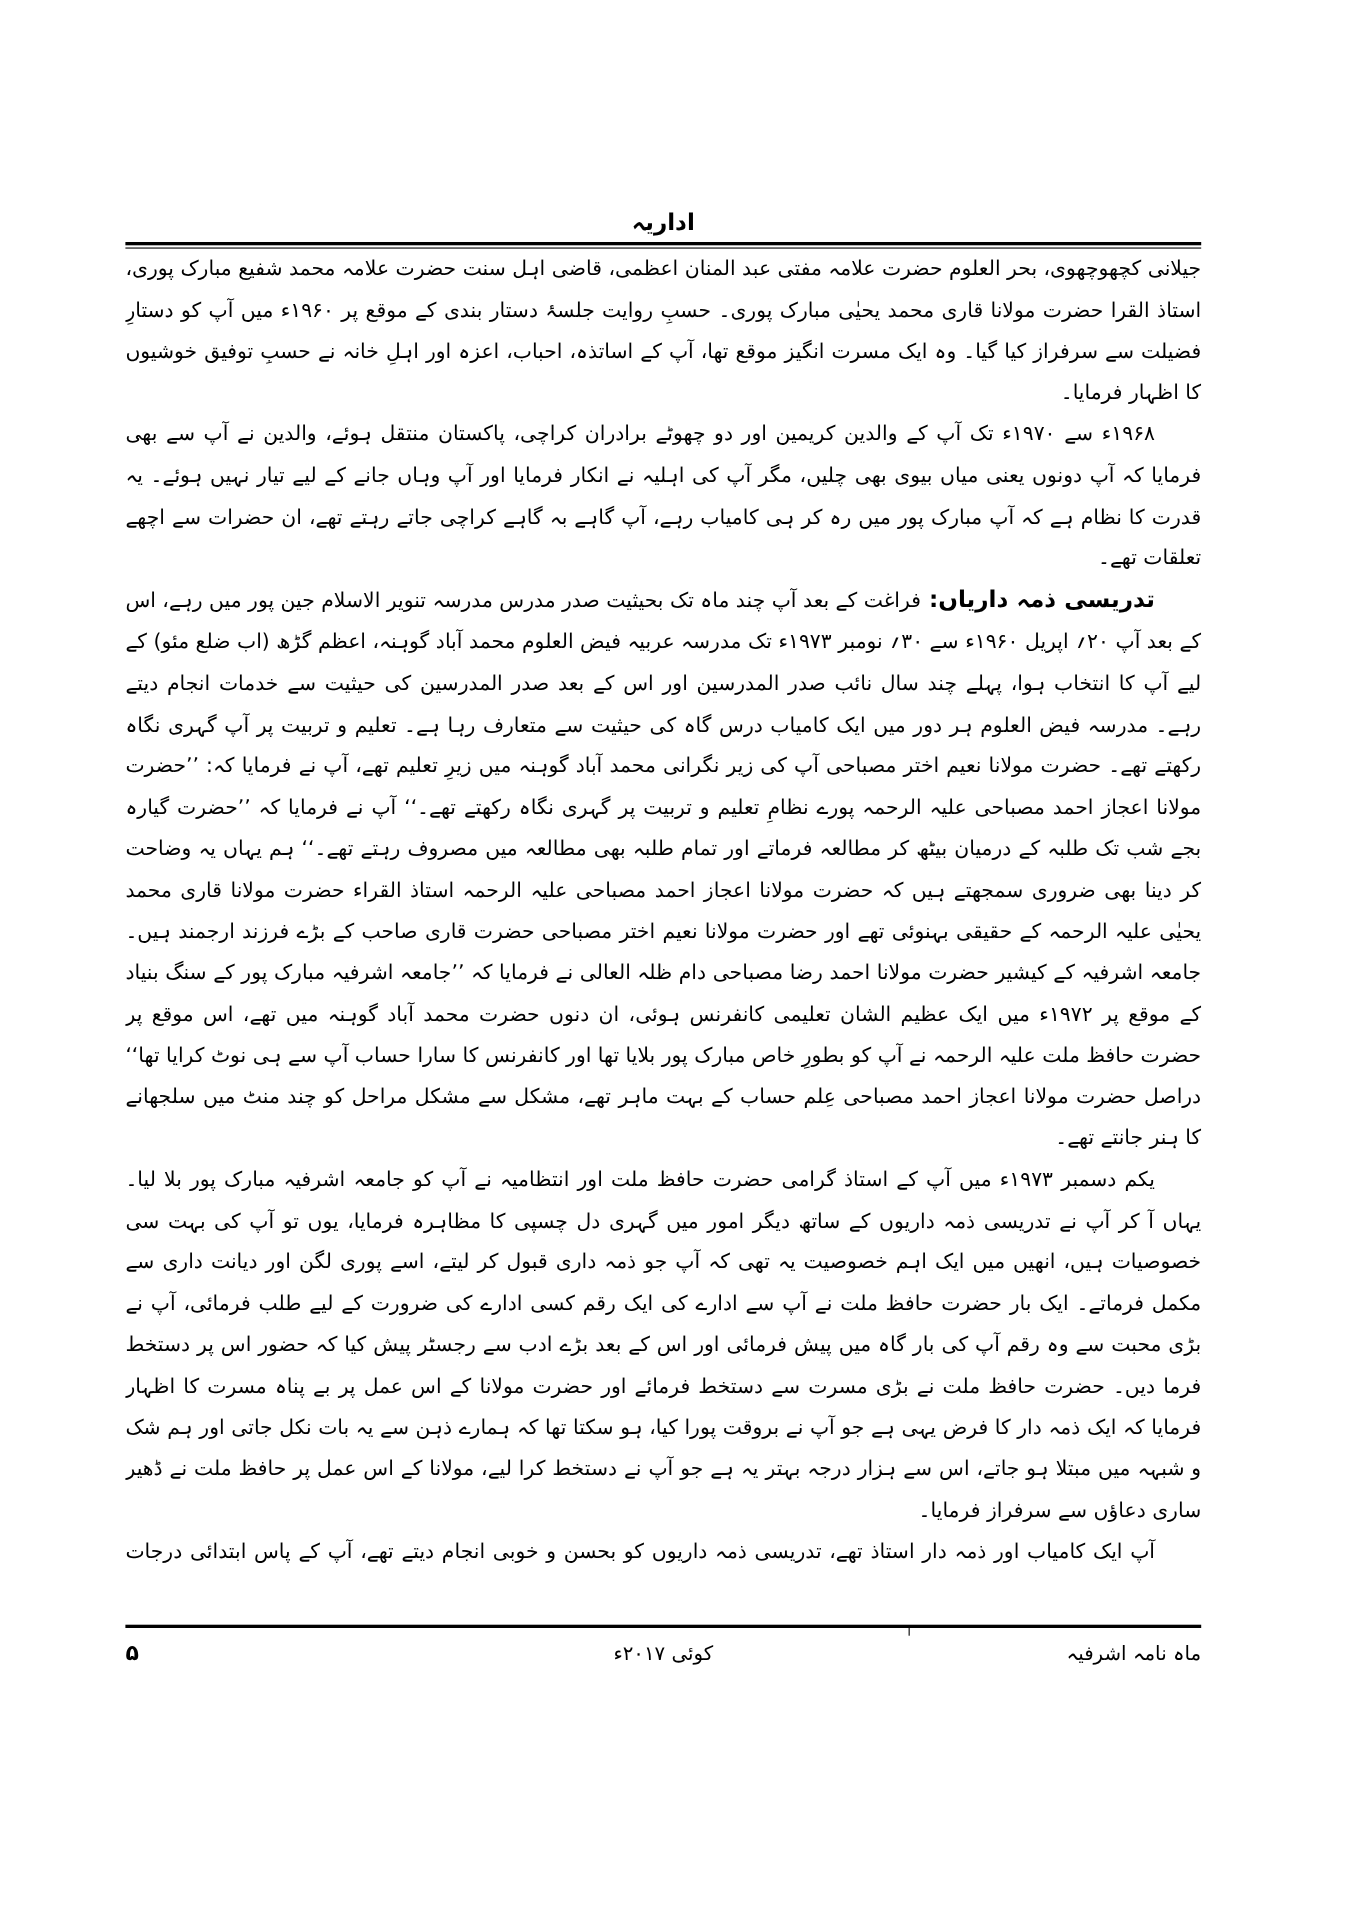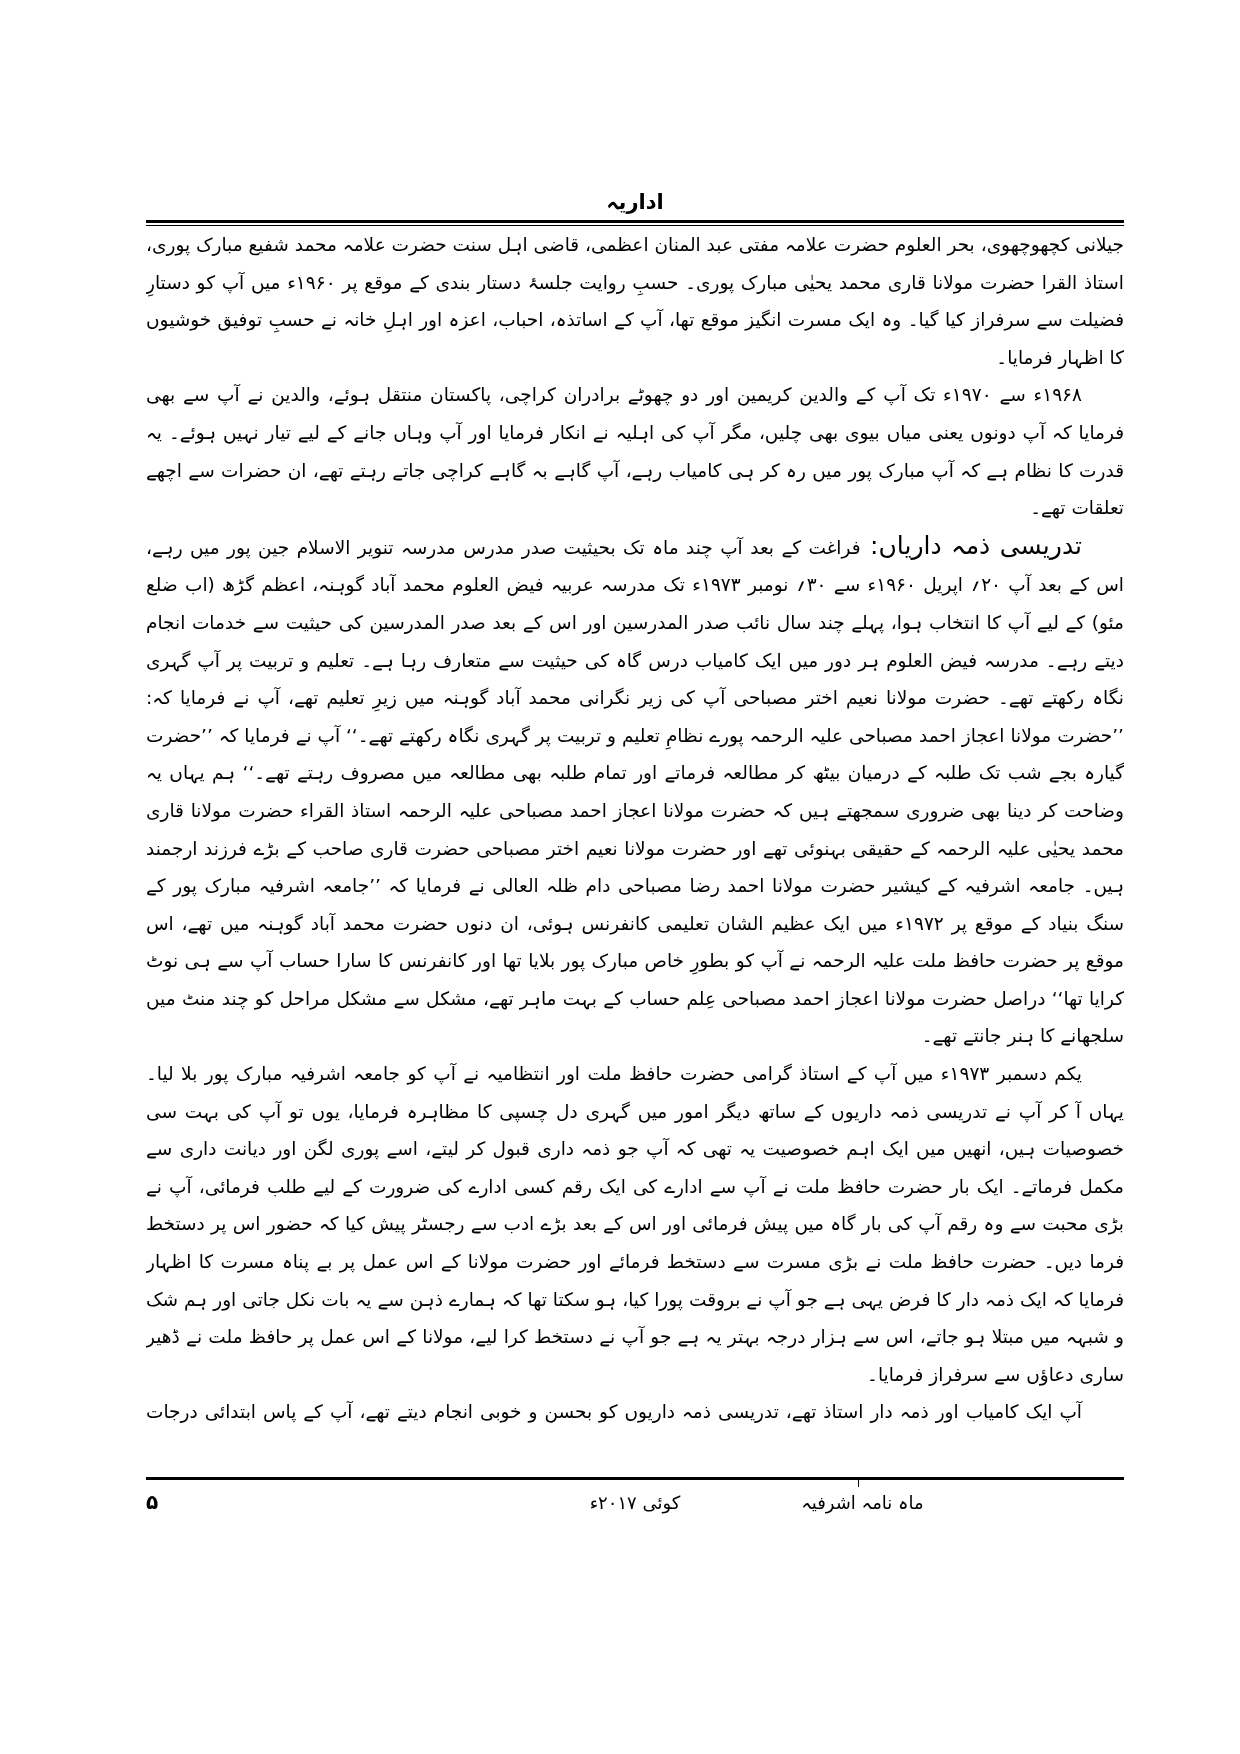--- a/index.html
+++ b/index.html
@@ -12,21 +12,21 @@
     height: 1754px;
     margin: 0 auto;
     background: #ffffff;
     direction: rtl;
     overflow: hidden;
   }
 
   .content {
     position: absolute;
     top: 0;
-    right: 116px;
+    right: 148px;
     width: 978px;
     height: 1754px;
   }
 
   .masthead {
     margin-top: 190px;
     text-align: center;
     font-size: 21px;
     font-weight: bold;
     letter-spacing: 0.5px;
@@ -51,22 +51,22 @@
 
   .body-text p {
     margin: 0;
   }
 
   .body-text p.indented {
     text-indent: 42px;
   }
 
   .lead-heading {
-    font-weight: normal;
-    font-size: 25px;
+    font-weight: bold;
+    font-size: 21px;
   }
 
   .footer-rule {
     position: absolute;
     top: 1477px;
     right: 0;
     width: 978px;
     border-top: 3.5px solid #000;
   }
 
@@ -83,21 +83,21 @@
     position: absolute;
     top: 1490px;
     right: 0;
     width: 978px;
     display: flex;
     align-items: baseline;
     font-size: 18px;
     direction: rtl;
   }
 
-  .footer .magazine { width: 33%; text-align: left; }
+  .footer .magazine { width: 33%; text-align: right; }
   .footer .issue    { width: 34%; text-align: center; }
   .footer .pagenum  { width: 33%; text-align: left; font-size: 20px; font-weight: bold; }
 </style>
 </head>
 <body>
 
 <div class="page">
   <div class="content">
 
     <div class="masthead">اداریہ</div>

